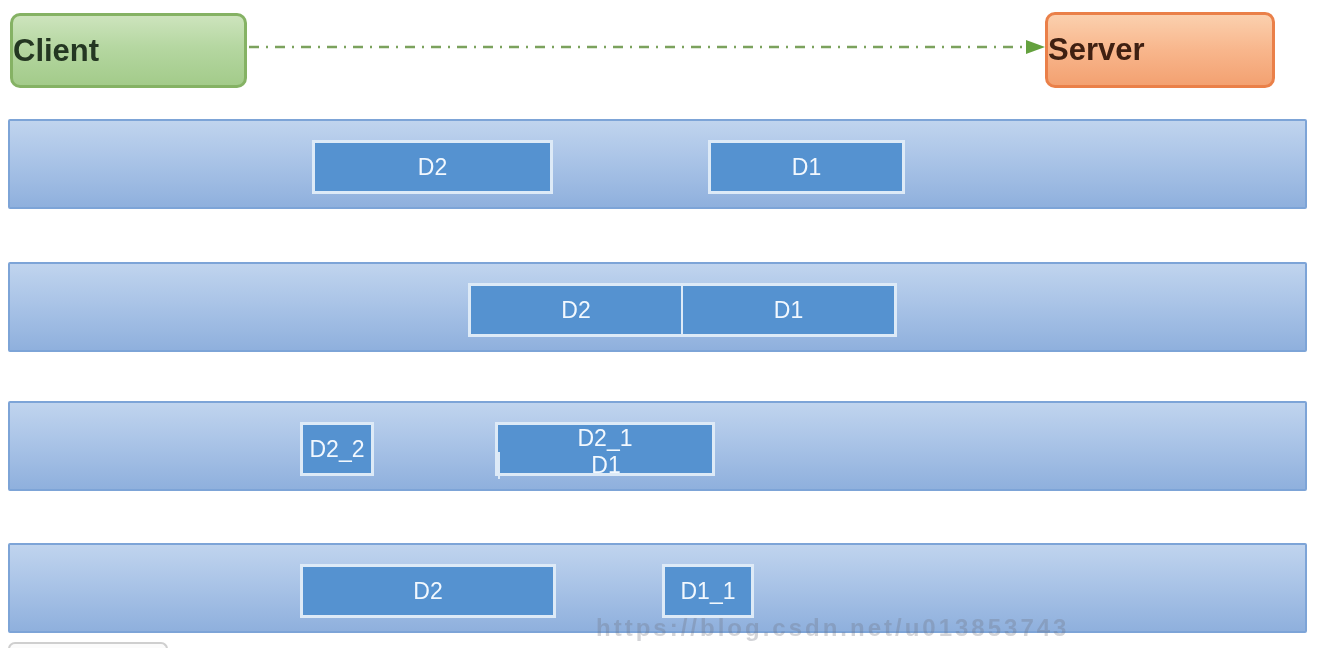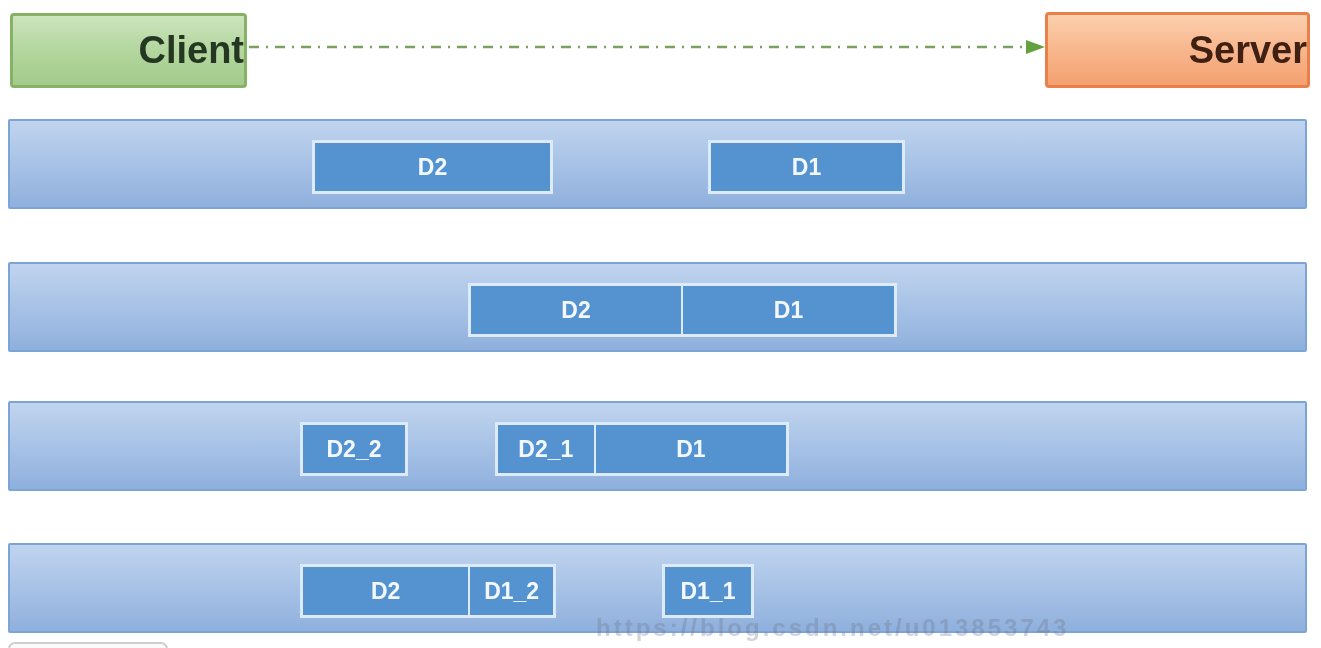--- a/index.html
+++ b/index.html
@@ -2,30 +2,30 @@
 <html><head>
 <meta charset="utf-8">
 <style>
   html,body{margin:0;padding:0;background:#ffffff;}
   .stage{
     position:relative;width:1321px;height:648px;overflow:hidden;
     font-family:"Liberation Sans", sans-serif;background:#ffffff;
   }
   
   .node{
-    position:absolute;display:flex;align-items:center;justify-content:flex-end;
-    border-radius:4px;font-weight:bold;font-size:38px;box-sizing:border-box;
+    position:absolute;display:flex;align-items:center;justify-content:flex-start;
+    border-radius:10px;font-weight:bold;font-size:31px;box-sizing:border-box;
   }
   .node-client{
     left:10px;top:13px;width:237px;height:75px;
     background:linear-gradient(180deg,#cde4bd 0%,#b5d7a1 45%,#a3cb8a 100%);
     border:3px solid #85b264;color:#243722;
   }
   .node-server{
-    left:1045px;top:12px;width:265px;height:76px;
+    left:1045px;top:12px;width:230px;height:76px;
     background:linear-gradient(180deg,#fbd0ae 0%,#f8b68c 50%,#f3a171 100%);
     border:3px solid #ea8049;color:#3f2012;
   }
   
   .arrow{position:absolute;left:247px;top:35px;}
   
   .band{
     position:absolute;left:8px;width:1299px;height:90px;box-sizing:border-box;
     background:linear-gradient(180deg,#c0d4ee 0%,#aac4e7 45%,#8fb0dd 100%);
     border:2px solid #7da4d7;border-radius:2px;
@@ -34,21 +34,21 @@
   .band-2{top:262px;}
   .band-3{top:401px;}
   .band-4{top:543px;}
   
   .packet{
     position:absolute;top:19px;height:54px;box-sizing:border-box;display:flex;
     background:#5592d0;border:3px solid #ddeaf7;
   }
   .segment{
     display:flex;align-items:center;justify-content:center;
-    color:#f2f8fe;font-weight:bold;font-size:23px;box-sizing:border-box;
+    color:#f2f8fe;font-weight:normal;font-size:23px;box-sizing:border-box;
   }
   .segment + .segment{border-left:2px solid #ddeaf7;}
   
   .watermark{
     position:absolute;left:596px;top:614px;z-index:5;white-space:nowrap;
     font-size:24px;font-weight:bold;letter-spacing:3px;
     color:rgba(108,114,126,0.30);
   }
   
   .corner-sliver{
@@ -93,42 +93,39 @@
       <div class="segment" style="flex:214;">
         <span>D2</span>
       </div>
       <div class="segment" style="flex:215;">
         <span>D1</span>
       </div>
     </div>
   </div>
 
   <div class="band band-3">
-    <div class="packet" style="left:290px;width:108px;">
+    <div class="packet" style="left:290px;width:74px;">
       <div class="segment" style="flex:1;">
         <span>D2_2</span>
       </div>
     </div>
-    <div class="packet" style="left:485px;width:294px;">
+    <div class="packet" style="left:485px;width:220px;flex-direction:column;">
       <div class="segment" style="flex:83;">
         <span>D2_1</span>
       </div>
       <div class="segment" style="flex:165;">
         <span>D1</span>
       </div>
     </div>
   </div>
 
   <div class="band band-4">
     <div class="packet" style="left:290px;width:256px;">
       <div class="segment" style="flex:170;">
         <span>D2</span>
-      </div>
-      <div class="segment" style="flex:85;">
-        <span>D1_2</span>
       </div>
     </div>
     <div class="packet" style="left:652px;width:92px;">
       <div class="segment" style="flex:1;">
         <span>D1_1</span>
       </div>
     </div>
   </div>
 
   <div class="watermark">https://blog.csdn.net/u013853743</div>

